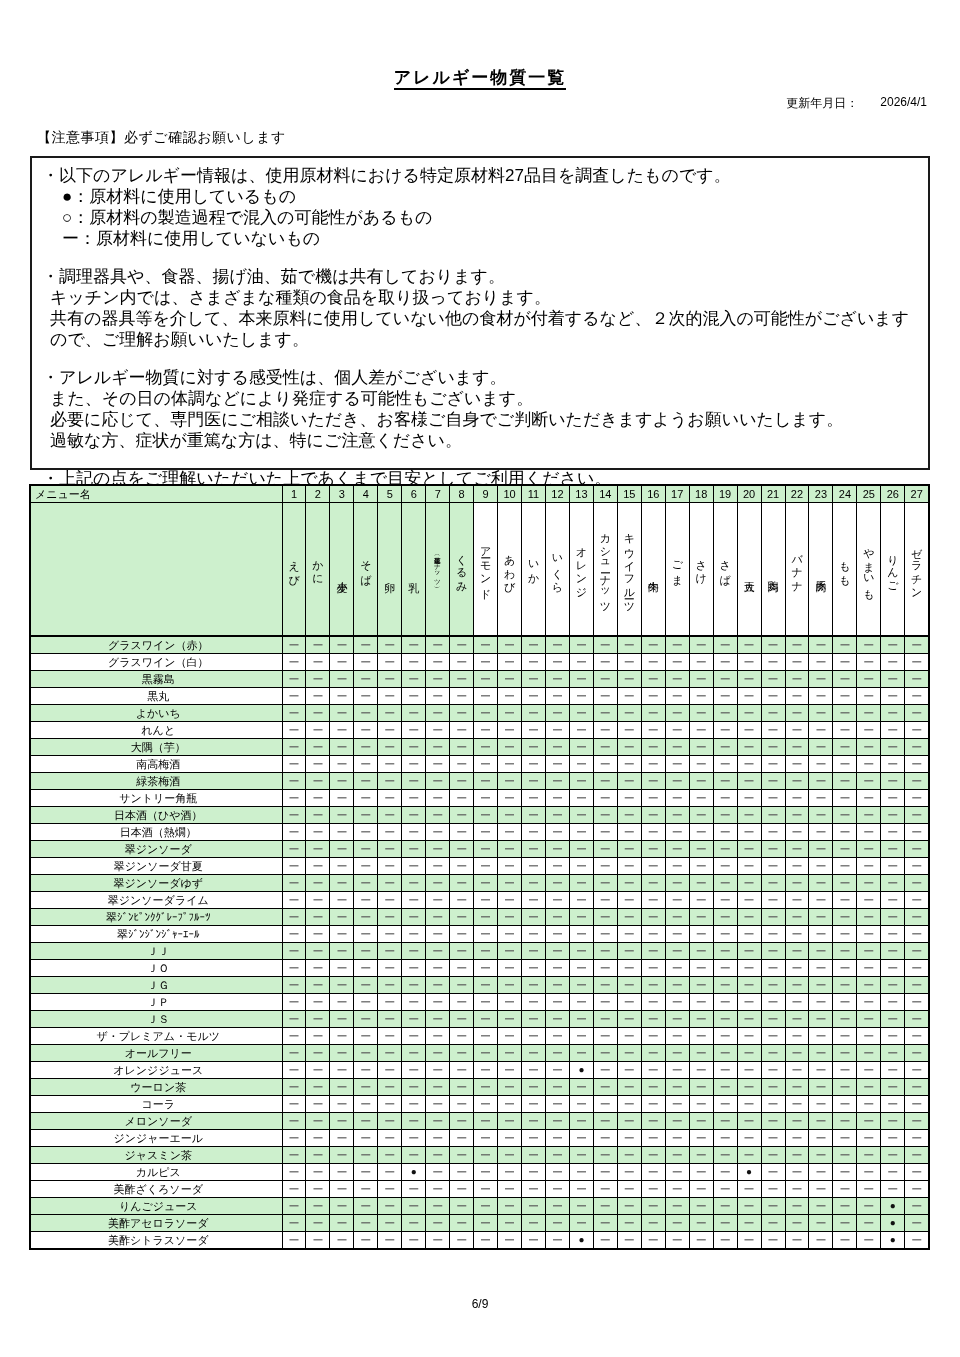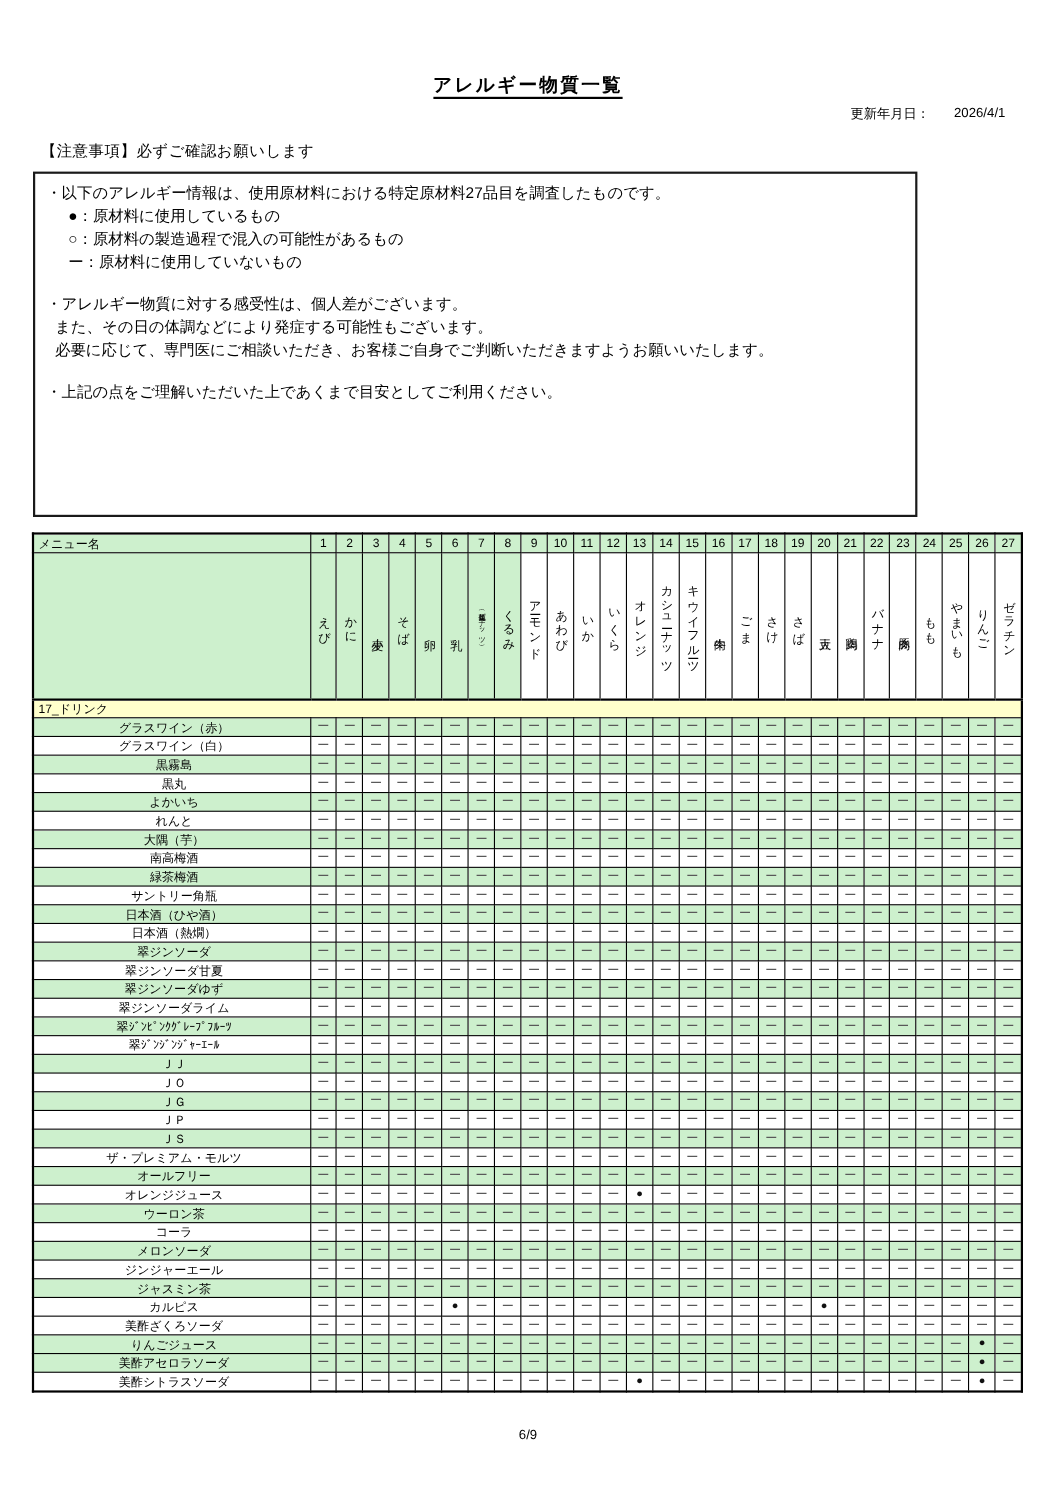--- a/index.html
+++ b/index.html
@@ -5,25 +5,25 @@
   :root{
     --green:#cdf0cd; --yellow:#ffffcc; --border:#000; --dash:#595959; --dot:#111;
   }
   html,body{margin:0;padding:0;}
   body{
     width:960px;height:1357px;background:#fff;position:relative;overflow:hidden;
     font-family:"Liberation Sans",sans-serif;color:#000;
   }
   .title-wrap{position:absolute;top:66px;left:0;width:100%;text-align:center;}
   .title-wrap span{font-size:17px;font-weight:bold;letter-spacing:2px;border-bottom:2px solid #000;padding-bottom:1px;}
-  .updated{position:absolute;top:95px;right:46px;font-size:12px;display:flex;gap:22px;}
+  .updated{position:absolute;top:95px;right:33px;font-size:12px;display:flex;gap:22px;}
   .notice-heading{position:absolute;top:129px;left:37px;font-size:14px;letter-spacing:.5px;}
   .notice-box{
-    position:absolute;top:156px;left:30px;width:804px;height:314px;box-sizing:border-box;
-    border:2px solid #1a1a1a;padding:7px 10px;font-size:14px;
+    position:absolute;top:156px;left:30px;width:900px;height:314px;box-sizing:border-box;
+    border:2px solid #1a1a1a;padding:7px 10px;font-size:17px;
   }
   .notice-box p{margin:0 0 17px 0;line-height:21px;}
   .line{display:block;}
   .line.ind-1{padding-left:8px;}
   .line.ind-2{padding-left:20px;}
   table{
     position:absolute;top:484px;left:29px;width:901px;
     border-collapse:collapse;table-layout:fixed;border:2px solid var(--border);padding-left:20px;
   }
   th,td{border:1px solid var(--border);padding:0;overflow:hidden;}
@@ -56,23 +56,29 @@
 <div class="notice-heading">【注意事項】必ずご確認お願いします</div>
 
 <div class="notice-box">
     <p>
       <span class="line ind-0">・以下のアレルギー情報は、使用原材料における特定原材料27品目を調査したものです。</span>
       <span class="line ind-2">●：原材料に使用しているもの</span>
       <span class="line ind-2">○：原材料の製造過程で混入の可能性があるもの</span>
       <span class="line ind-2">ー：原材料に使用していないもの</span>
     </p>
     <p>
+      <span class="line ind-0">・調理器具や、食器、揚げ油、茹で機は共有しております。</span>
+      <span class="line ind-1">キッチン内では、さまざまな種類の食品を取り扱っております。</span>
+      <span class="line ind-1">共有の器具等を介して、本来原料に使用していない他の食材が付着するなど、２次的混入の可能性がございますので、ご理解お願いいたします。</span>
+    </p>
+    <p>
       <span class="line ind-0">・アレルギー物質に対する感受性は、個人差がございます。</span>
       <span class="line ind-1">また、その日の体調などにより発症する可能性もございます。</span>
       <span class="line ind-1">必要に応じて、専門医にご相談いただき、お客様ご自身でご判断いただきますようお願いいたします。</span>
+      <span class="line ind-1">過敏な方、症状が重篤な方は、特にご注意ください。</span>
     </p>
     <p>
       <span class="line ind-0">・上記の点をご理解いただいた上であくまで目安としてご利用ください。</span>
     </p>
   </div>
 
 <table>
     <colgroup>
       <col style="width: 252px;">
       <col>
@@ -159,23 +165,20 @@
         <th><span class="vert">鶏肉</span></th>
         <th><span class="vert">バナナ</span></th>
         <th><span class="vert">豚肉</span></th>
         <th><span class="vert">もも</span></th>
         <th><span class="vert">やまいも</span></th>
         <th><span class="vert">りんご</span></th>
         <th><span class="vert">ゼラチン</span></th>
       </tr>
     </thead>
     <tbody>
-      <tr class="cat-row">
-        <td colspan="28">17_ドリンク</td>
-      </tr>
       <tr class="data-row alt">
         <td class="menu-name">グラスワイン（赤）</td>
         <td class="mark">ー</td>
         <td class="mark">ー</td>
         <td class="mark">ー</td>
         <td class="mark">ー</td>
         <td class="mark">ー</td>
         <td class="mark">ー</td>
         <td class="mark">ー</td>
         <td class="mark">ー</td>

